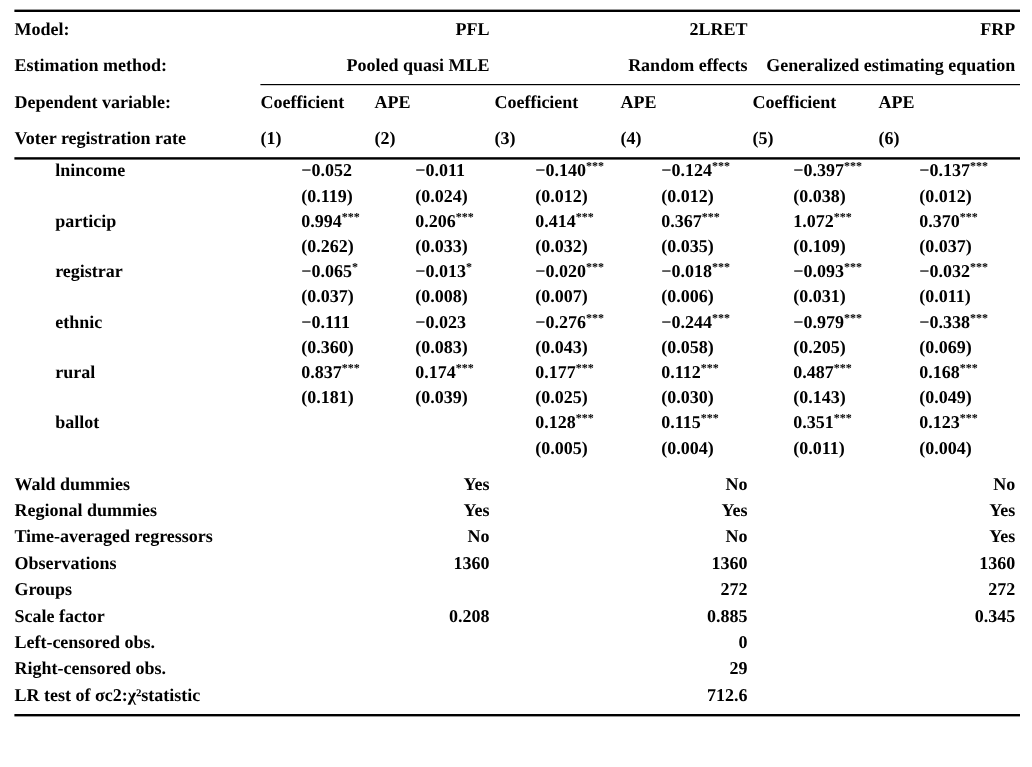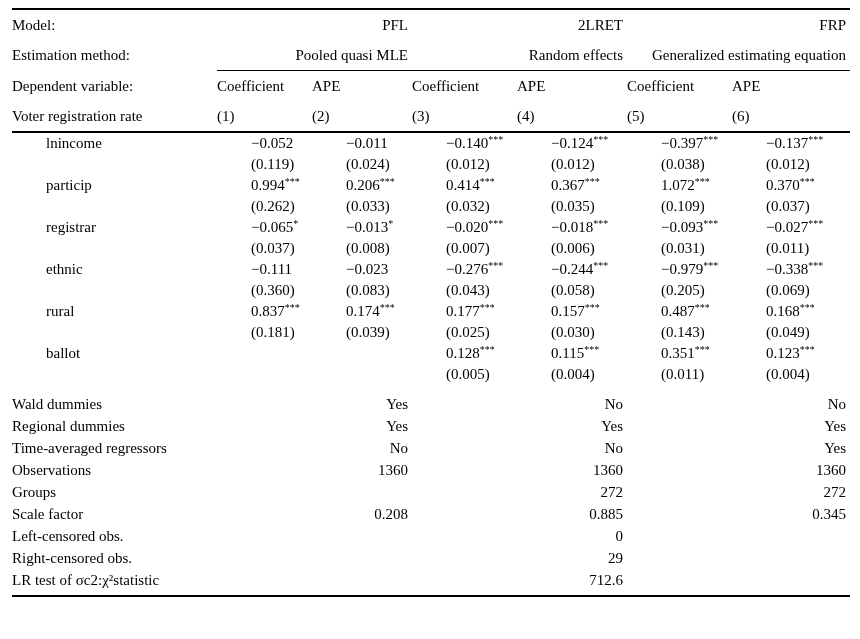--- a/index.html
+++ b/index.html
@@ -4,21 +4,21 @@
 <style>
   * { box-sizing: border-box; }
   html, body { margin: 0; padding: 0; }
   body {
     width: 860px; height: 639px;
     background: #ffffff; color: #000000;
     font-family: "Liberation Serif", "DejaVu Serif", serif;
     font-size: 15px;
     overflow: hidden;
   }
-  .table-wrap { padding: 8px 10px 0 12px; }
+  .table-wrap { padding: 8px 10px 0 12px; font-weight: bold; }
   .rule-thick { border-top: 2px solid #000; }
   .rule-thin  { border-top: 1px solid #000; margin-left: 205px; }
   .cols-row   { display: grid; grid-template-columns: 205px 95px 100px 105px 110px 105px 1fr; }
   .groups-row { display: grid; grid-template-columns: 205px 195px 215px 1fr; }
   .hdr { height: 30px; align-items: center; }
   .center { text-align: right; }
   .body-line   { line-height: 21px; height: 21px; display: grid; grid-template-columns: 205px 95px 100px 105px 110px 105px 1fr; }
   .footer-line { line-height: 22px; height: 22px; display: grid; grid-template-columns: 205px 195px 215px 1fr; }
   .body-section { margin-bottom: 8px; margin-left: 34px; }
   .footer-section { margin-bottom: 4px; }
@@ -106,21 +106,21 @@
         <div class="cell">(0.109)</div>
         <div class="cell">(0.037)</div>
       </div>
       <div class="body-line">
         <div class="cell">registrar</div>
         <div class="cell"><span>−0.065</span><sup>*</sup></div>
         <div class="cell"><span>−0.013</span><sup>*</sup></div>
         <div class="cell"><span>−0.020</span><sup>***</sup></div>
         <div class="cell"><span>−0.018</span><sup>***</sup></div>
         <div class="cell"><span>−0.093</span><sup>***</sup></div>
-        <div class="cell"><span>−0.027</span><sup>***</sup></div>
+        <div class="cell"><span>−0.032</span><sup>***</sup></div>
       </div>
       <div class="body-line">
         <div class="cell"></div>
         <div class="cell">(0.037)</div>
         <div class="cell">(0.008)</div>
         <div class="cell">(0.007)</div>
         <div class="cell">(0.006)</div>
         <div class="cell">(0.031)</div>
         <div class="cell">(0.011)</div>
       </div>
@@ -140,21 +140,21 @@
         <div class="cell">(0.043)</div>
         <div class="cell">(0.058)</div>
         <div class="cell">(0.205)</div>
         <div class="cell">(0.069)</div>
       </div>
       <div class="body-line">
         <div class="cell">rural</div>
         <div class="cell"><span>0.837</span><sup>***</sup></div>
         <div class="cell"><span>0.174</span><sup>***</sup></div>
         <div class="cell"><span>0.177</span><sup>***</sup></div>
-        <div class="cell"><span>0.157</span><sup>***</sup></div>
+        <div class="cell"><span>0.112</span><sup>***</sup></div>
         <div class="cell"><span>0.487</span><sup>***</sup></div>
         <div class="cell"><span>0.168</span><sup>***</sup></div>
       </div>
       <div class="body-line">
         <div class="cell"></div>
         <div class="cell">(0.181)</div>
         <div class="cell">(0.039)</div>
         <div class="cell">(0.025)</div>
         <div class="cell">(0.030)</div>
         <div class="cell">(0.143)</div>

